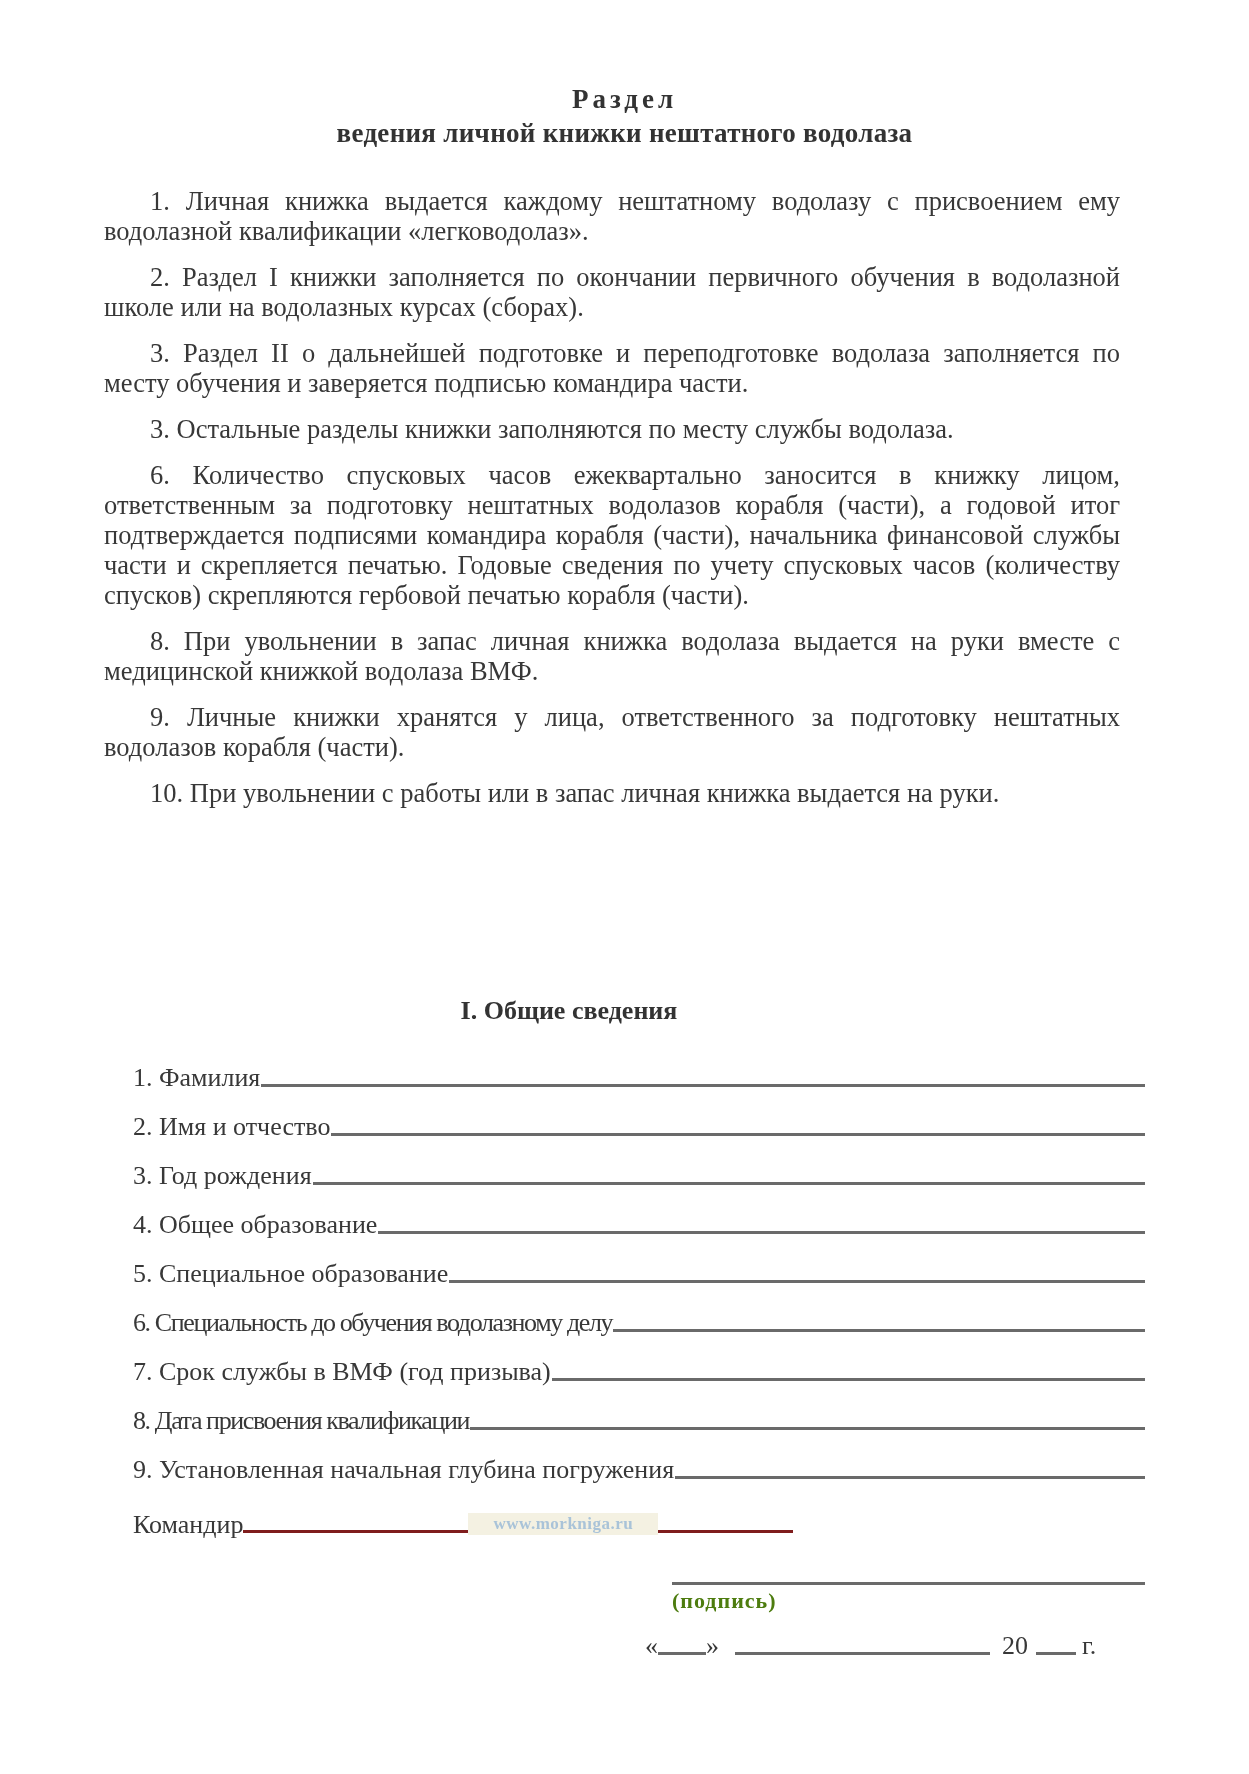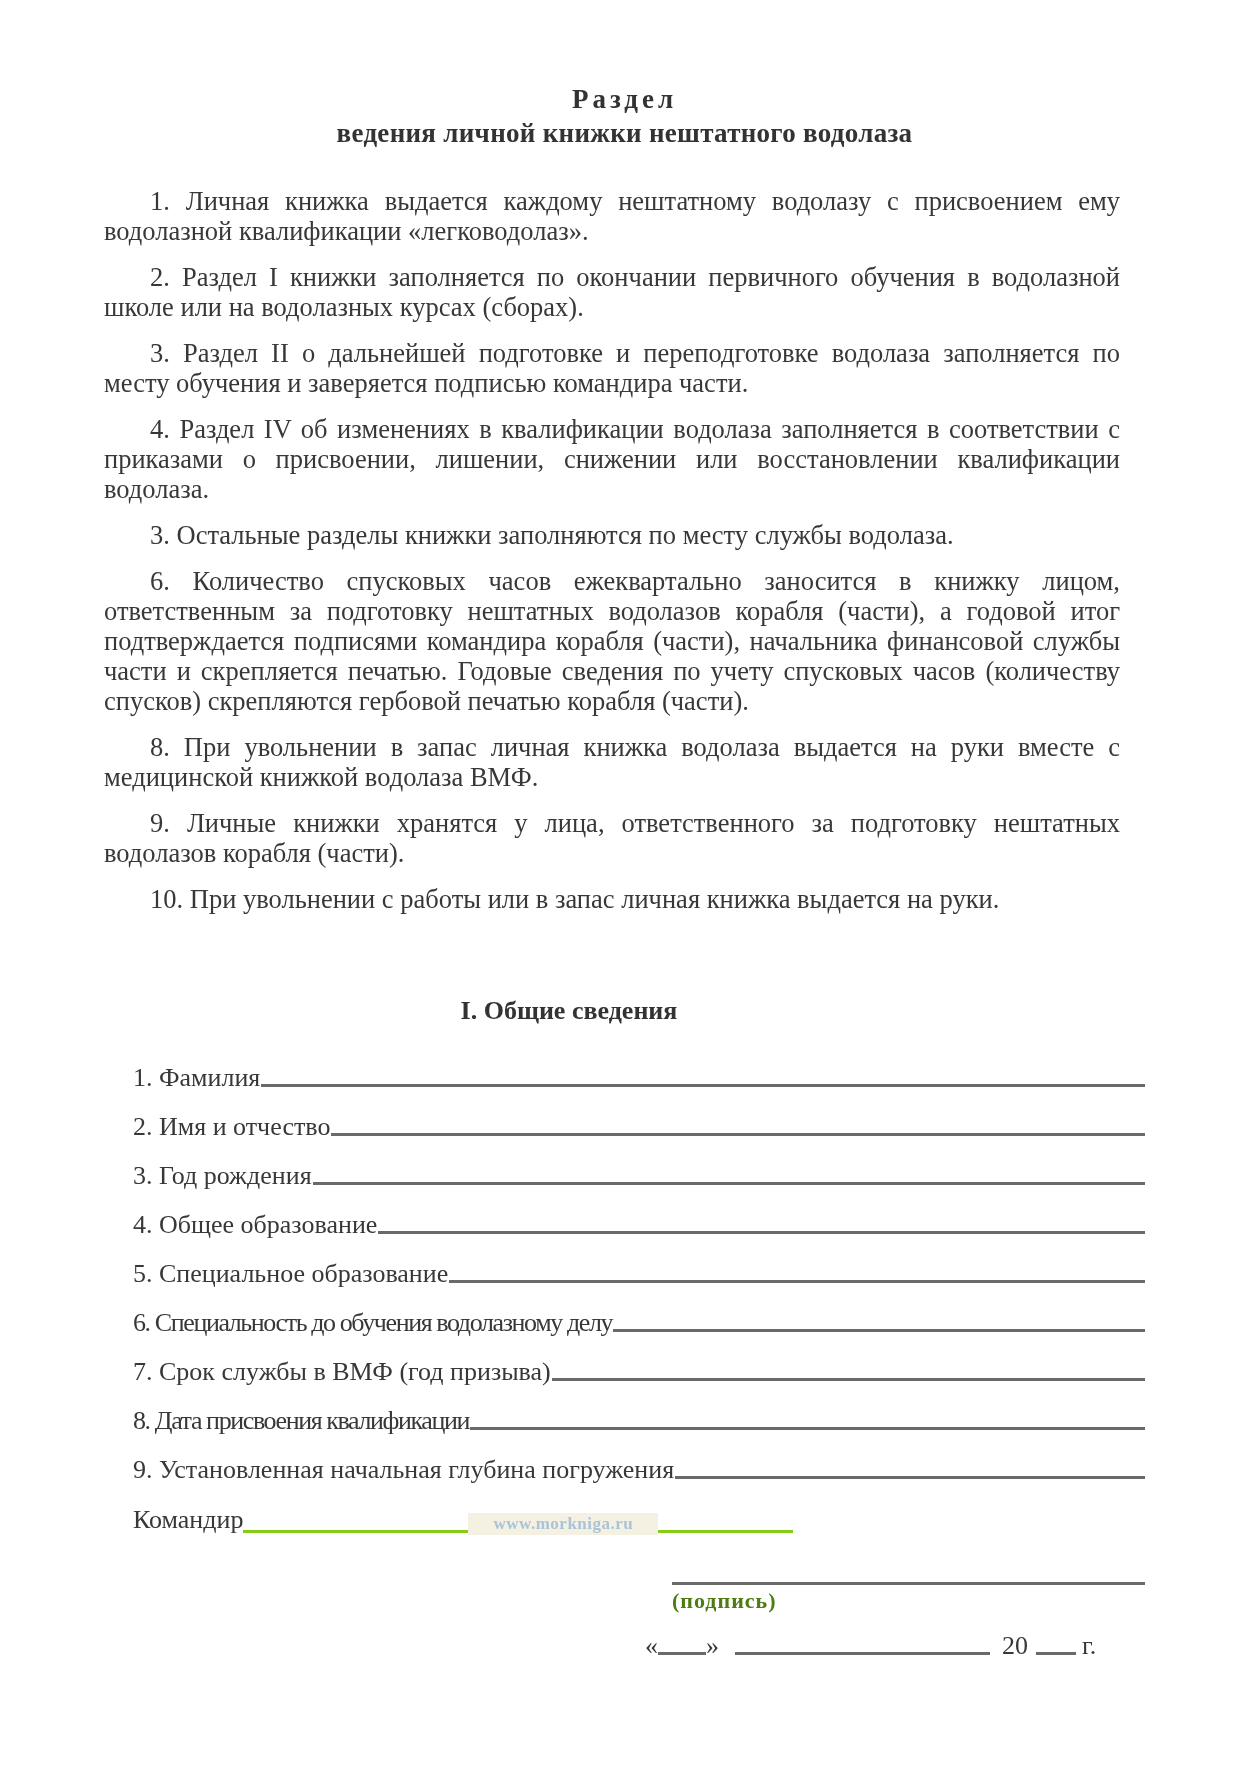--- a/index.html
+++ b/index.html
@@ -30,23 +30,23 @@
     display: flex; align-items: flex-end; height: 49px;
     font-size: 26px; color: #383838; justify-content: center;
   }
   .form-row .lbl { white-space: nowrap; padding-bottom: 2px; }
   .form-row .fill {
     flex: 1; border-bottom: 3px solid #6a6a6a; margin-bottom: 8px; margin-left: 1px;
   }
   .form-row.condensed .lbl { letter-spacing: -1.4px; }
   .commander {
     position: absolute; left: 133px; top: 1500px; width: 660px;
-    display: flex; align-items: center; font-size: 26px; color: #383838;
+    display: flex; align-items: flex-end; font-size: 26px; color: #383838;
   }
-  .commander .fill { flex: 1; border-bottom: 3px solid #84cc16; margin-bottom: 7px; position: relative; height: 30px; }
+  .commander .fill { flex: 1; border-bottom: 3px solid #7f1d1d; margin-bottom: 7px; position: relative; height: 30px; }
   .watermark {
     position: absolute; left: 225px; bottom: -5px; width: 190px; height: 22px;
     background: #f4f1e2; color: #a9c3d8; font-size: 17px; font-weight: bold;
     text-align: center; line-height: 22px; letter-spacing: 0.5px;
   }
   .sign-line {
     position: absolute; left: 672px; top: 1582px; width: 473px;
     border-bottom: 3px solid #6a6a6a;
   }
   .sign-caption {
@@ -67,21 +67,20 @@
 
 <div class="page">
 
   <div class="title title-main">Раздел</div>
   <div class="title title-sub">ведения личной книжки нештатного водолаза</div>
 
   <div class="rules">
     <p>1. Личная книжка выдается каждому нештатному водолазу с присвоением ему водолазной квалификации «легководолаз».</p>
     <p>2. Раздел I книжки заполняется по окончании первичного обучения в водолазной школе или на водолазных курсах (сборах).</p>
     <p>3. Раздел II о дальнейшей подготовке и переподготовке водолаза заполняется по месту обучения и заверяется подписью командира части.</p>
-    <p>4. Раздел IV об изменениях в квалификации водолаза заполняется в соответствии с приказами о присвоении, лишении, снижении или восстановлении квалификации водолаза.</p>
     <p>3. Остальные разделы книжки заполняются по месту службы водолаза.</p>
     <p>6. Количество спусковых часов ежеквартально заносится в книжку лицом, ответственным за подготовку нештатных водолазов корабля (части), а годовой итог подтверждается подписями командира корабля (части), начальника финансовой службы части и скрепляется печатью. Годовые сведения по учету спусковых часов (количеству спусков) скрепляются гербовой печатью корабля (части).</p>
     <p>8. При увольнении в запас личная книжка водолаза выдается на руки вместе с медицинской книжкой водолаза ВМФ.</p>
     <p>9. Личные книжки хранятся у лица, ответственного за подготовку нештатных водолазов корабля (части).</p>
     <p>10. При увольнении с работы или в запас личная книжка выдается на руки.</p>
   </div>
 
   <div class="section-title">I. Общие сведения</div>
 
   <div class="form">

